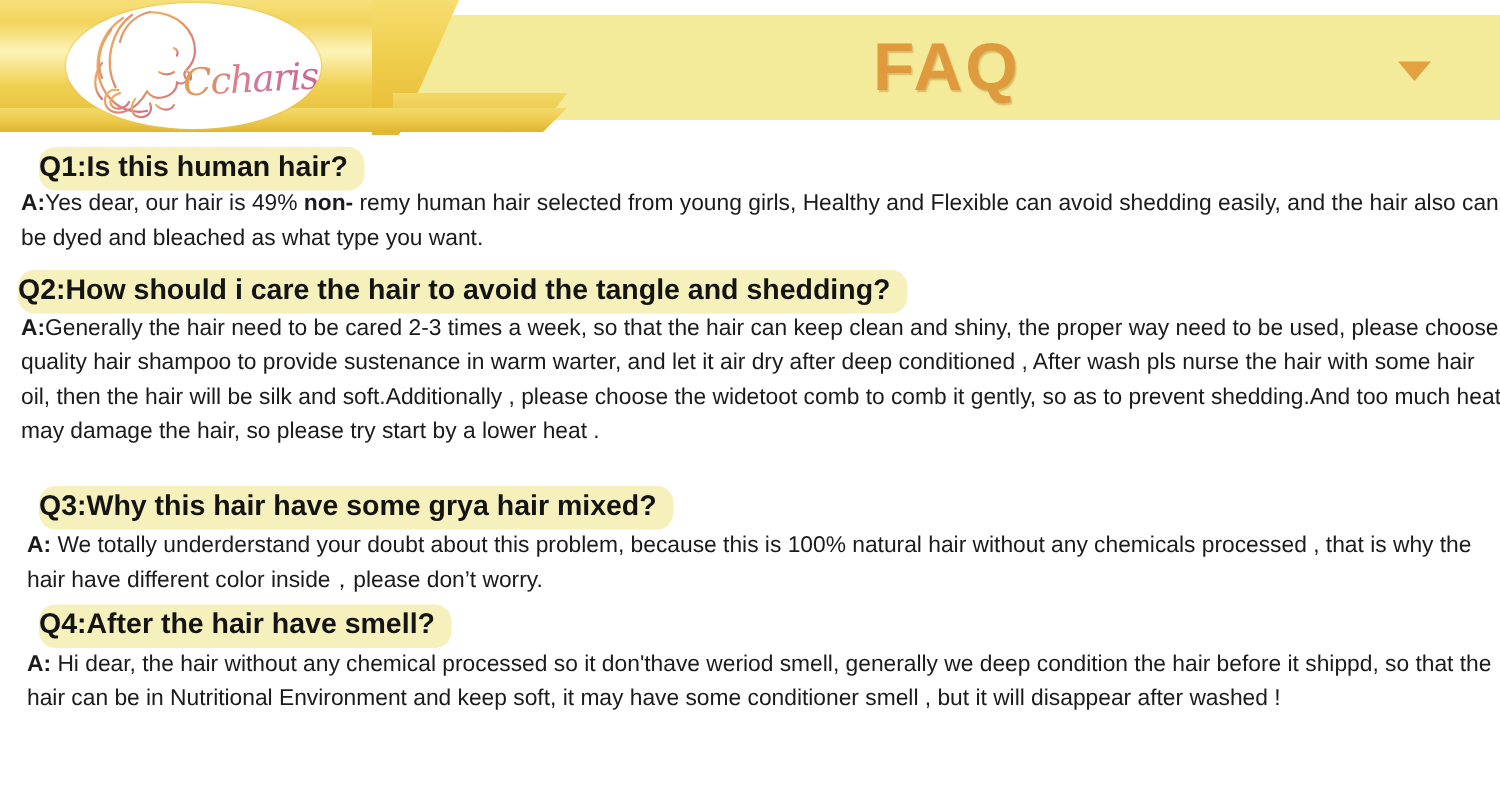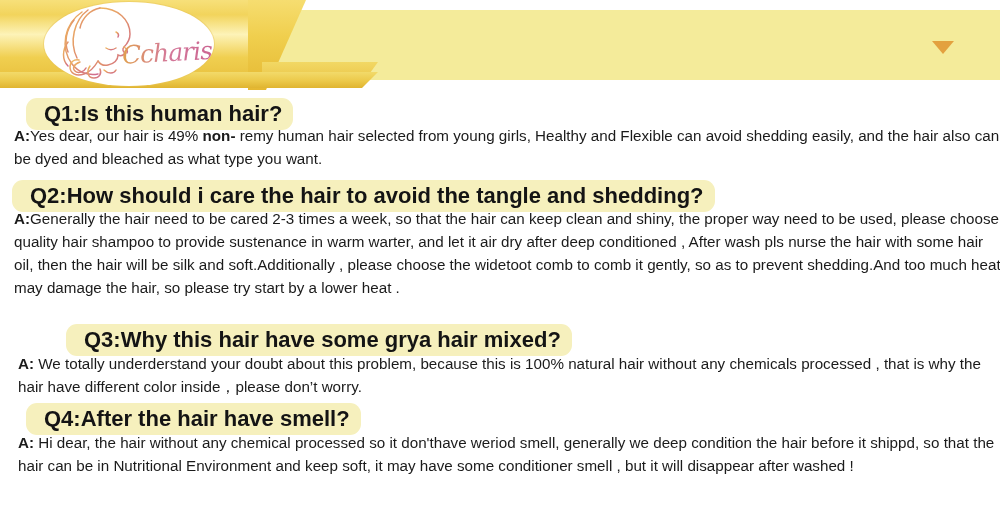--- a/index.html
+++ b/index.html
@@ -115,43 +115,43 @@
   
   .content {
     position: absolute;
     left: 0; top: 90px;
     width: 1000px;
   }
   .qa-block { position: relative; }
 
   .q-line {
     display: inline-block;
-    font-size: 22px;
+    font-size: 19px;
     font-weight: bold;
     color: #141414;
     background: #f6f0bd;
     border-radius: 11px;
-    padding: 2px 11px 3px 18px;
+    padding: 2px 11px 3px 0;
     line-height: 1.24;
     white-space: nowrap;
   }
   .a-line {
     font-size: 15.2px;
     line-height: 1.52;
     color: #1b1b1b;
     padding: 0 14px 0 14px;
     max-width: 990px;
   }
   .a-line b { font-weight: bold; }
 
   .pos-q1 { position:absolute; left:26px; top:8px; }
   .pos-a1 { position:absolute; left:0px;  top:34px; width: 1000px; }
   .pos-q2 { position:absolute; left:12px; top:90px; }
   .pos-a2 { position:absolute; left:0px;  top:117px; width: 1000px; }
-  .pos-q3 { position:absolute; left:26px; top:234px;margin-left:40px; }
+  .pos-q3 { position:absolute; left:26px; top:234px; }
   .pos-a3 { position:absolute; left:4px;  top:262px; width: 1000px; }
   .pos-q4 { position:absolute; left:26px; top:313px; }
   .pos-a4 { position:absolute; left:4px;  top:341px; width: 1000px; }
 </style>
 </head>
 <body>
 
 <div class="banner">
   <div class="banner-band"></div>
   <div class="ribbon-left"></div>
@@ -182,20 +182,21 @@
         <path d="M36 60 C30 62, 28 66, 31 69 C34 72, 40 70, 42 66"></path>
         <path d="M46 64 C42 70, 44 76, 50 76 C55 76, 58 72, 56 67"></path>
         <path d="M24 40 C18 48, 18 58, 24 64"></path>
         <path d="M30 18 C22 28, 20 40, 24 50"></path>
         <path d="M60 68 C64 72, 70 72, 72 68"></path>
       </g>
     </svg>
     <div class="logo-script">Cchariss</div>
   </div>
 
+  <div class="faq-title">FAQ</div>
   <div class="chevron"></div>
 </div>
 
 <div class="content">
 
   <div class="qa-block">
     <div class="q-line pos-q1">Q1:Is this human hair?</div>
     <div class="a-line pos-a1"><b>A:</b><span>Yes dear, our hair is 49% </span><b>non-</b><span> remy human hair selected from young girls, Healthy and Flexible can avoid shedding easily, and the hair also can be dyed and bleached as what type you want.</span></div>
   </div>
 

